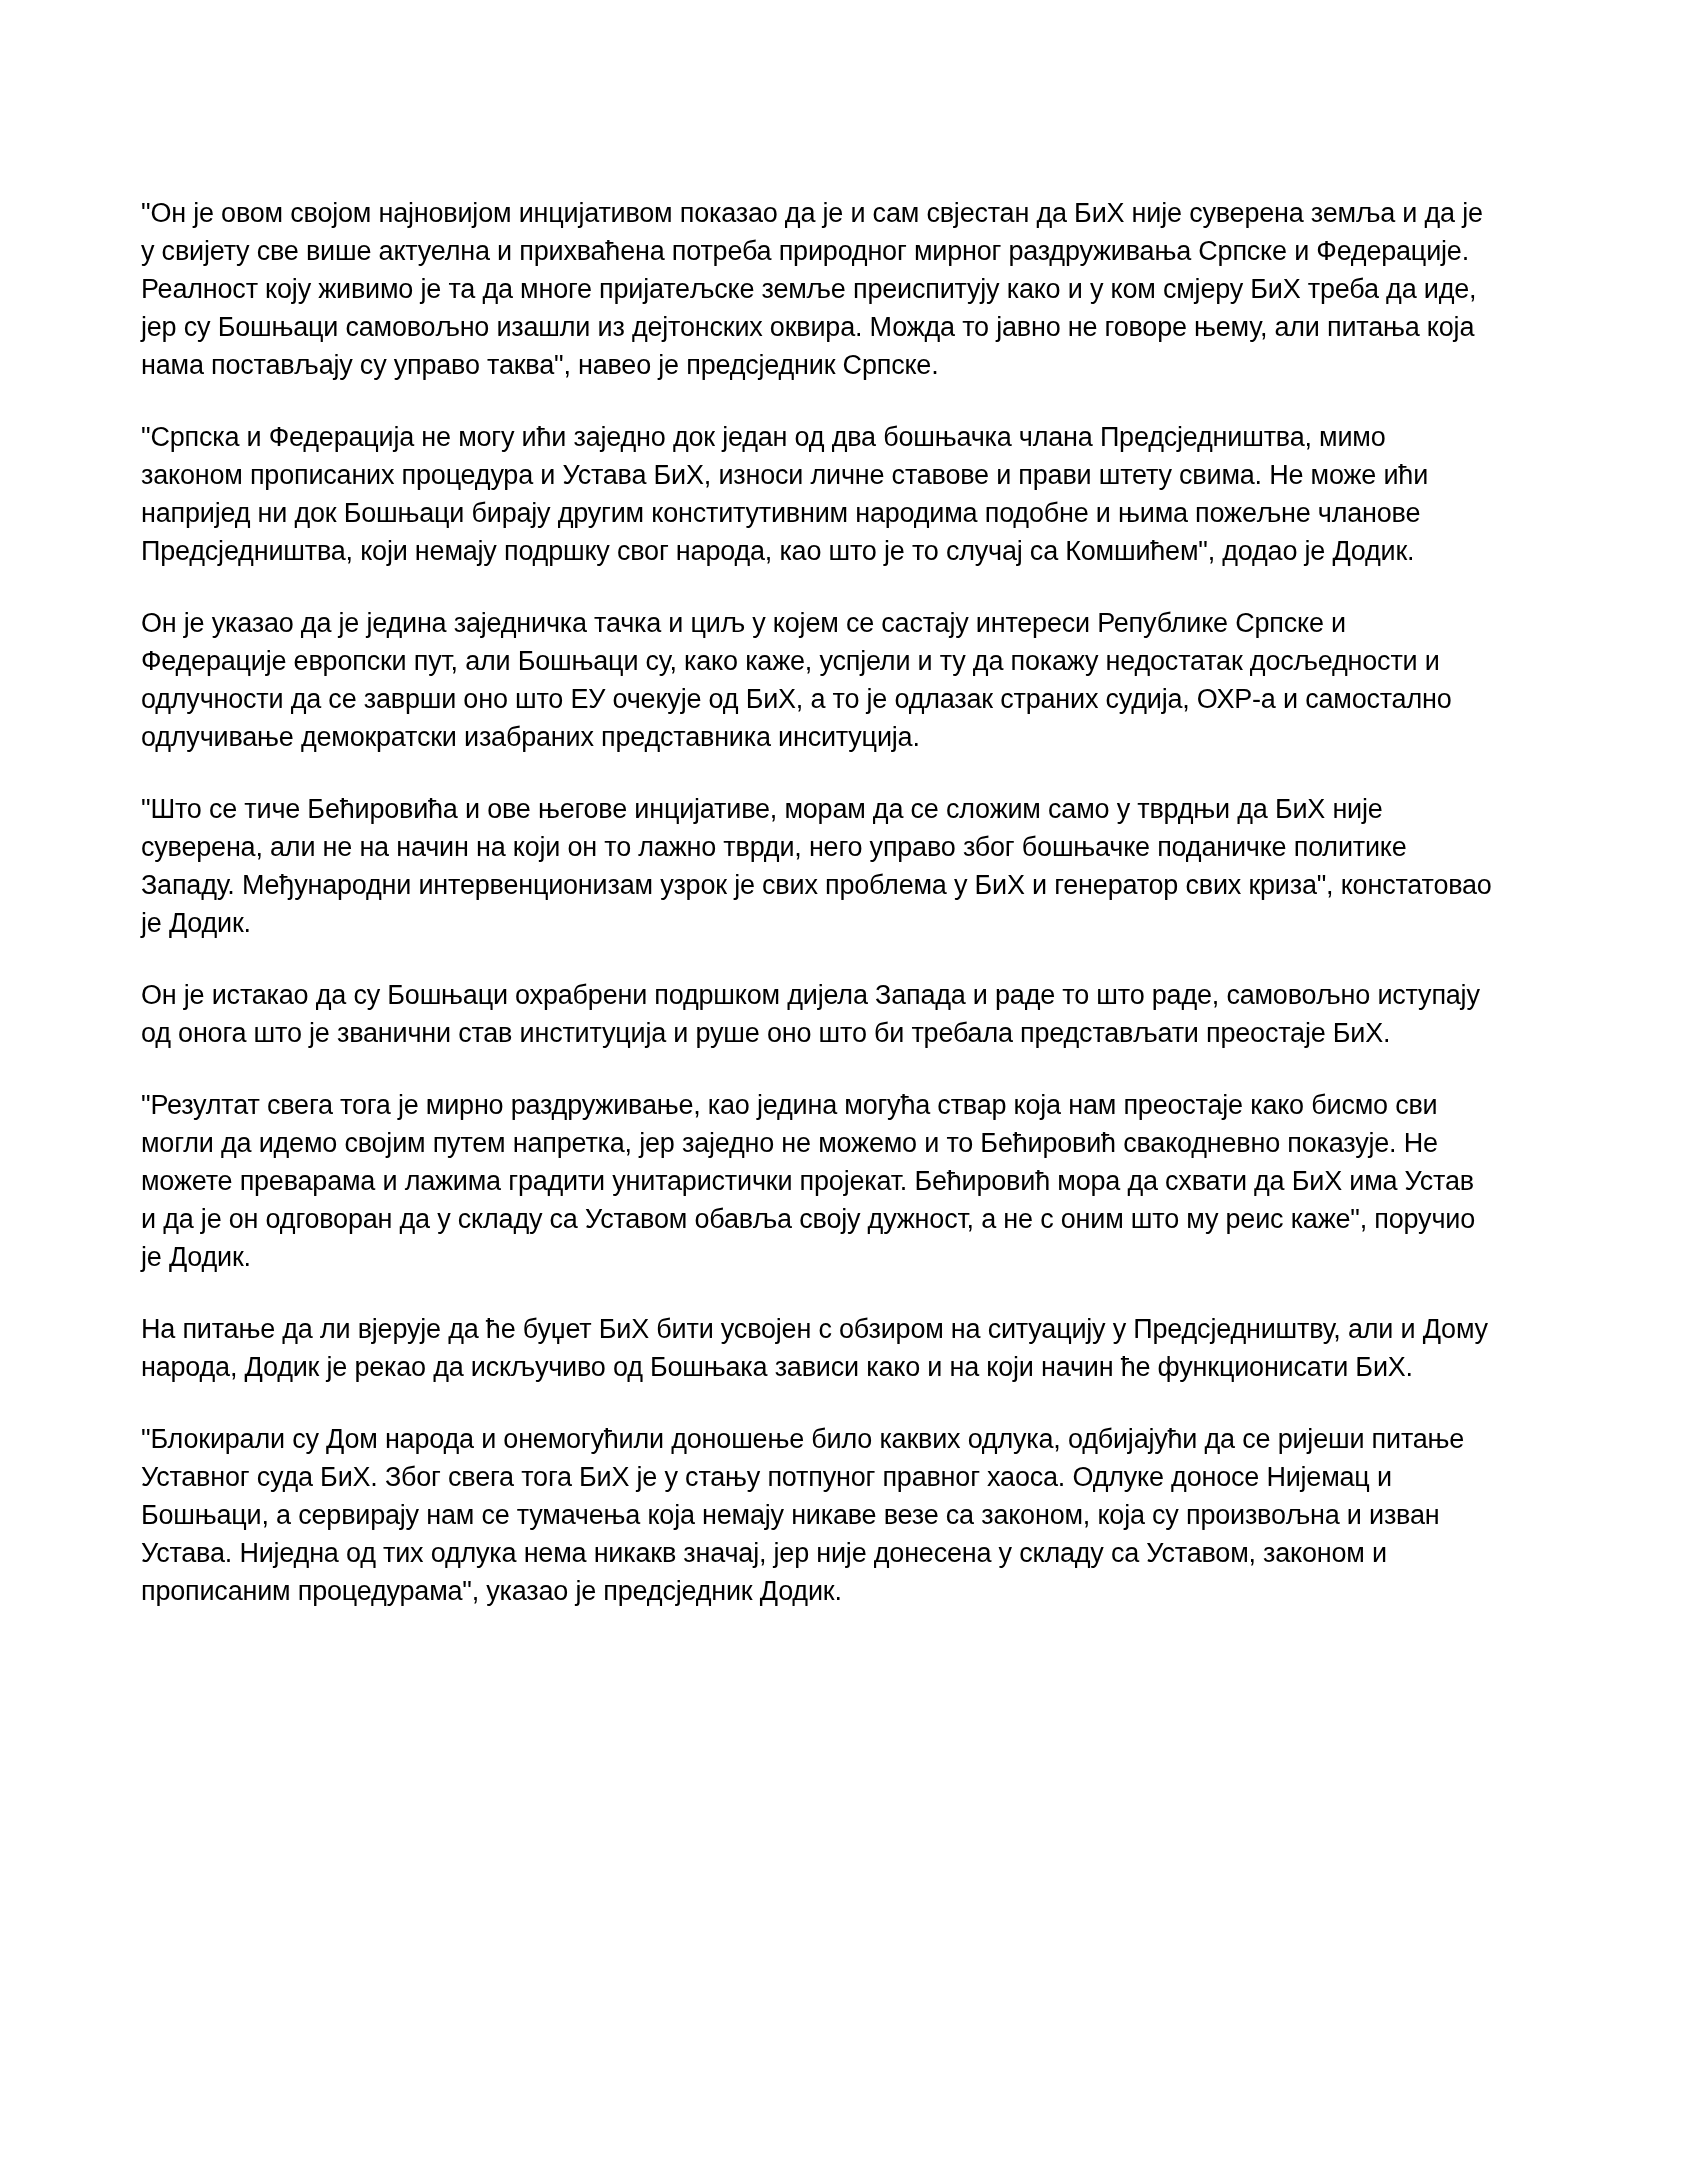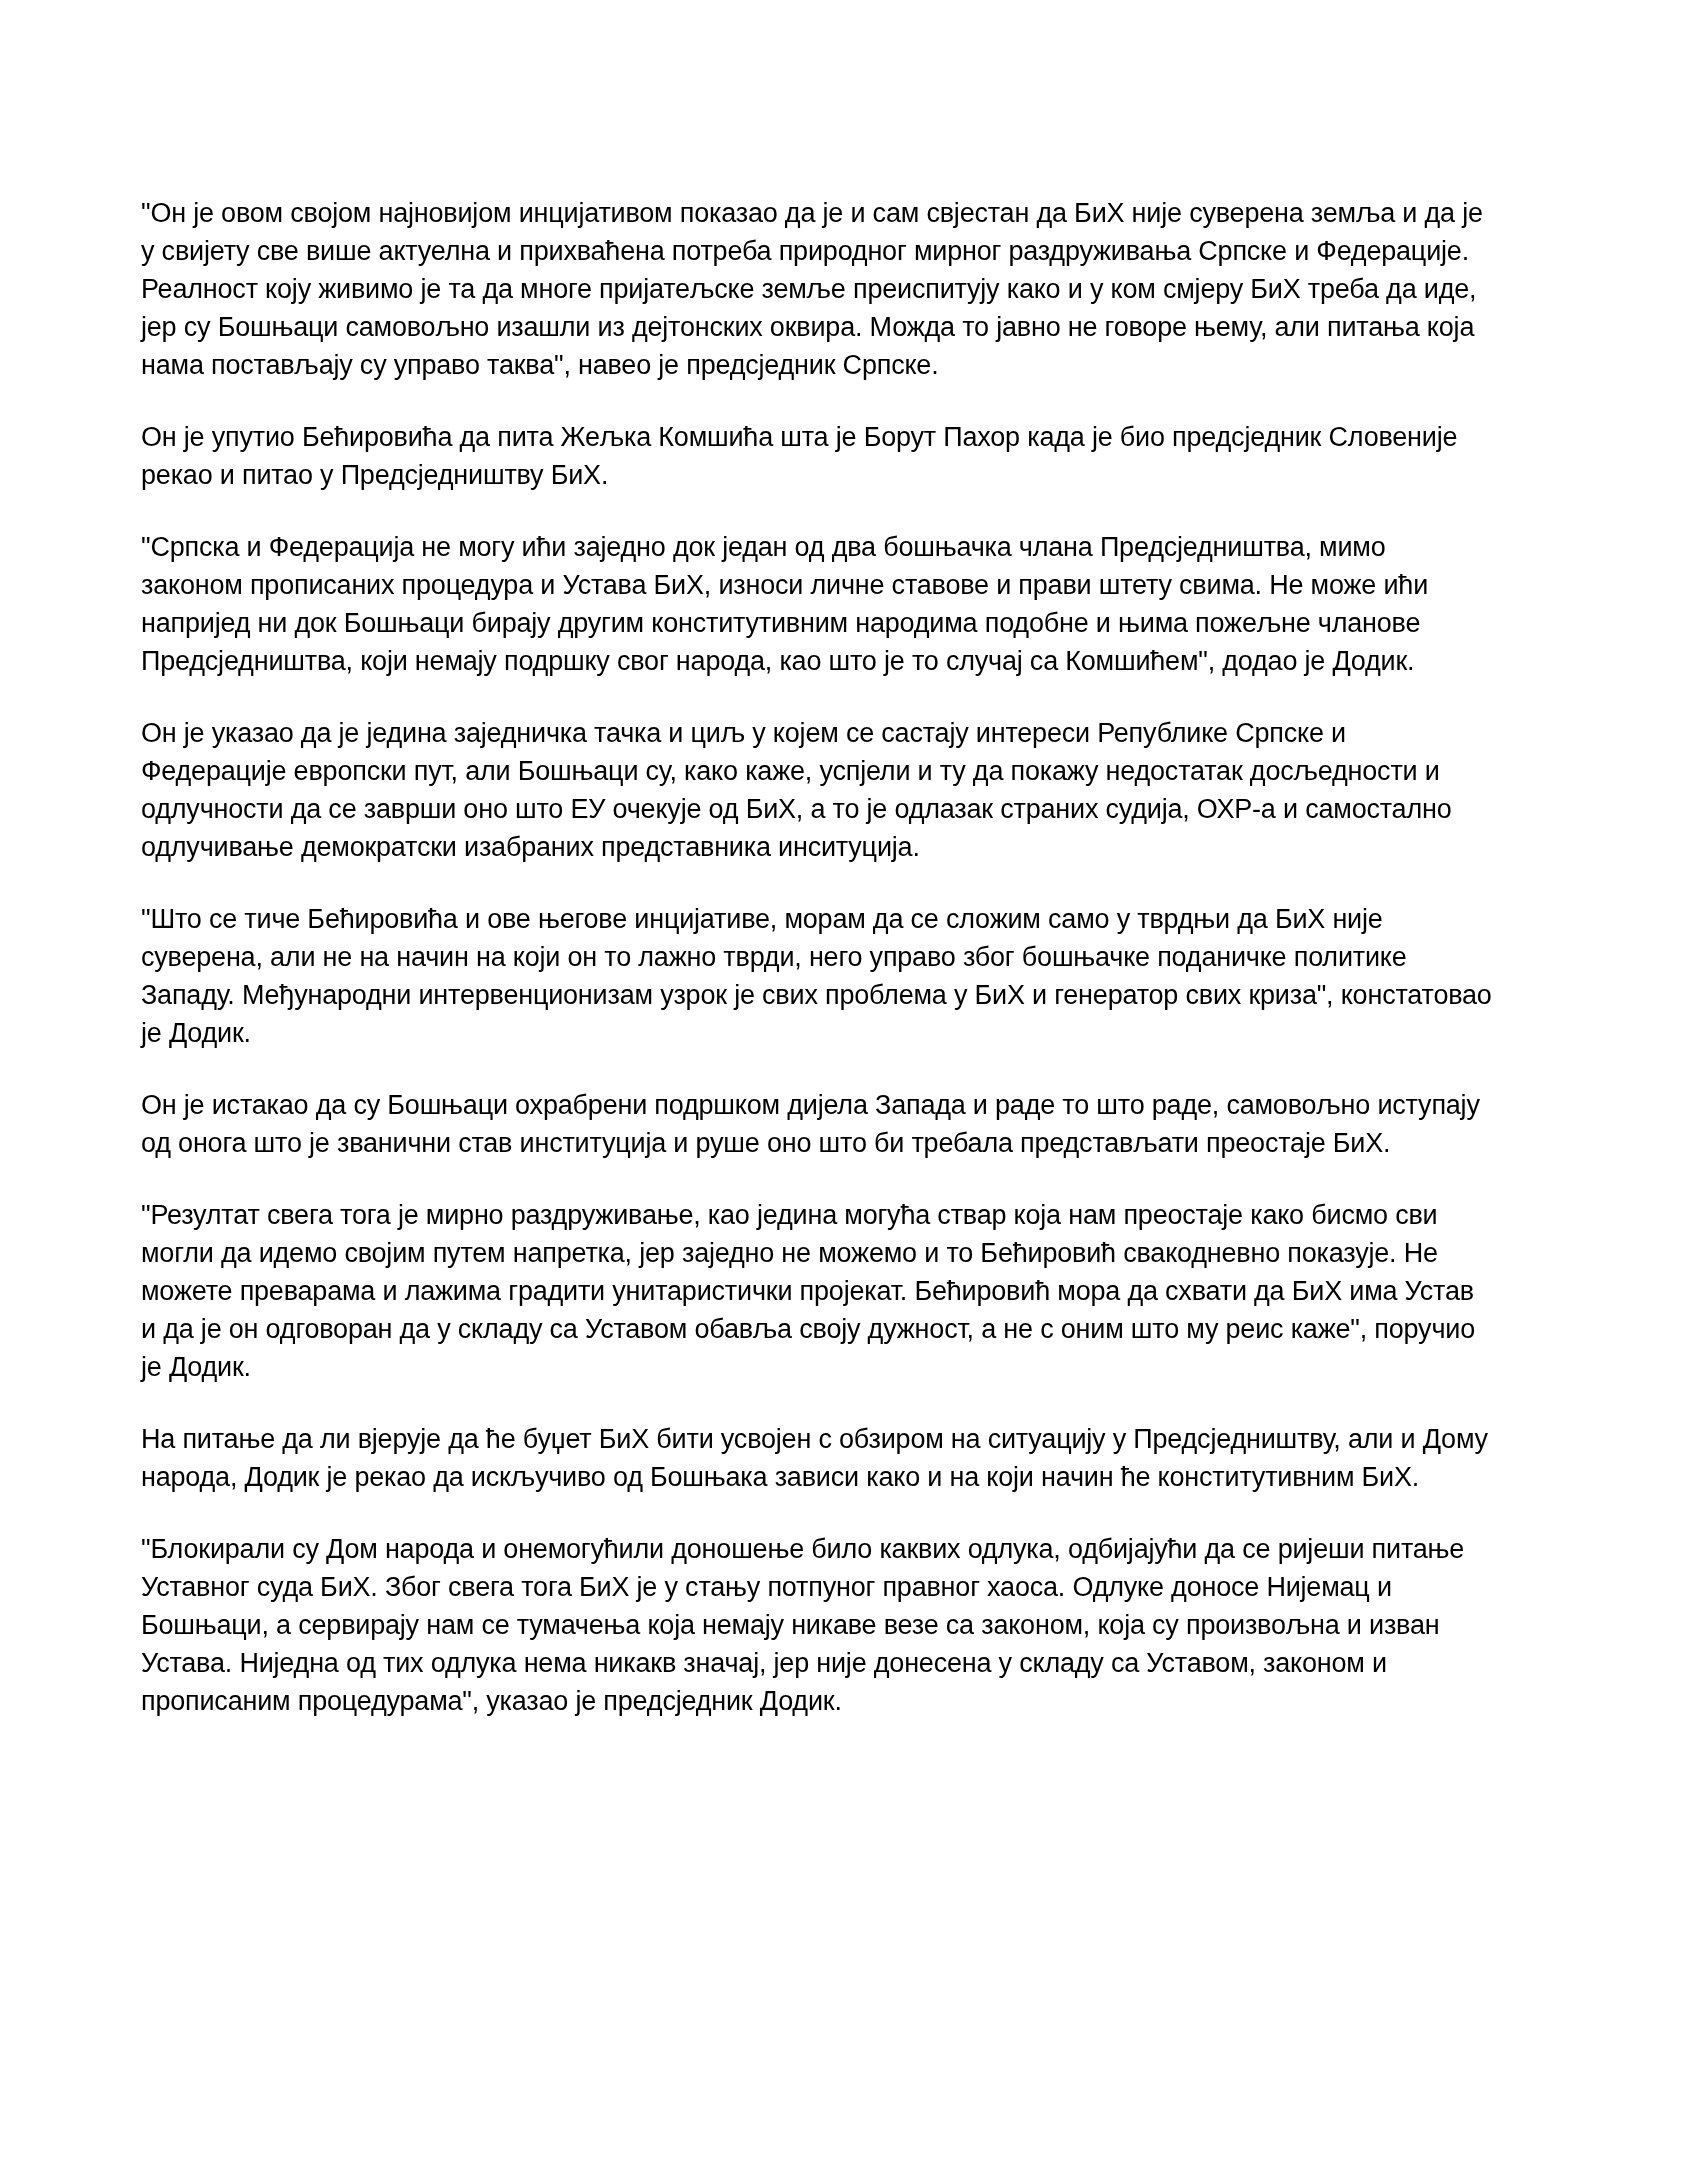--- a/index.html
+++ b/index.html
@@ -28,23 +28,22 @@
     margin: 0 0 34px 0;
     padding: 0;
   }
 </style>
 </head>
 <body>
 
 <div class="page">
   <div class="article">
       <p class="para">"Он је овом својом најновијом инцијативом показао да је и сам свјестан да БиХ није суверена земља и да је у свијету све више актуелна и прихваћена потреба природног мирног раздруживања Српске и Федерације. Реалност коју живимо је та да многе пријатељске земље преиспитују како и у ком смјеру БиХ треба да иде, јер су Бошњаци самовољно изашли из дејтонских оквира. Можда то јавно не говоре њему, али питања која нама постављају су управо таква", навео је предсједник Српске.</p>
-      <p class="para">Он је упутио Бећировића да пита Жељка Комшића шта је Борут Пахор када је био предсједник Словеније рекао и питао у Предсједништву БиХ.</p>
       <p class="para">"Српска и Федерација не могу ићи заједно док један од два бошњачка члана Предсједништва, мимо законом прописаних процедура и Устава БиХ, износи личне ставове и прави штету свима. Не може ићи напријед ни док Бошњаци бирају другим конститутивним народима подобне и њима пожељне чланове Предсједништва, који немају подршку свог народа, као што је то случај са Комшићем", додао је Додик.</p>
       <p class="para">Он је указао да је једина заједничка тачка и циљ у којем се састају интереси Републике Српске и Федерације европски пут, али Бошњаци су, како каже, успјели и ту да покажу недостатак досљедности и одлучности да се заврши оно што ЕУ очекује од БиХ, а то је одлазак страних судија, ОХР-а и самостално одлучивање демократски изабраних представника инситуција.</p>
       <p class="para">"Што се тиче Бећировића и ове његове инцијативе, морам да се сложим само у тврдњи да БиХ није суверена, али не на начин на који он то лажно тврди, него управо због бошњачке поданичке политике Западу. Међународни интервенционизам узрок је свих проблема у БиХ и генератор свих криза", констатовао је Додик.</p>
       <p class="para">Он је истакао да су Бошњаци охрабрени подршком дијела Запада и раде то што раде, самовољно иступају од онога што је званични став институција и руше оно што би требала представљати преостаје БиХ.</p>
       <p class="para">"Резултат свега тога је мирно раздруживање, као једина могућа ствар која нам преостаје како бисмо сви могли да идемо својим путем напретка, јер заједно не можемо и то Бећировић свакодневно показује. Не можете преварама и лажима градити унитаристички пројекат. Бећировић мора да схвати да БиХ има Устав и да је он одговоран да у складу са Уставом обавља своју дужност, а не с оним што му реис каже", поручио је Додик.</p>
-      <p class="para">На питање да ли вјерује да ће буџет БиХ бити усвојен с обзиром на ситуацију у Предсједништву, али и Дому народа, Додик је рекао да искључиво од Бошњака зависи како и на који начин ће конститутивним БиХ.</p>
+      <p class="para">На питање да ли вјерује да ће буџет БиХ бити усвојен с обзиром на ситуацију у Предсједништву, али и Дому народа, Додик је рекао да искључиво од Бошњака зависи како и на који начин ће функционисати БиХ.</p>
       <p class="para">"Блокирали су Дом народа и онемогућили доношење било каквих одлука, одбијајући да се ријеши питање Уставног суда БиХ. Због свега тога БиХ је у стању потпуног правног хаоса. Одлуке доносе Нијемац и Бошњаци, а сервирају нам се тумачења која немају никаве везе са законом, која су произвољна и изван Устава. Ниједна од тих одлука нема никакв значај, јер није донесена у складу са Уставом, законом и прописаним процедурама", указао је предсједник Додик.</p>
     </div>
 </div>
 
 
 </body></html>

